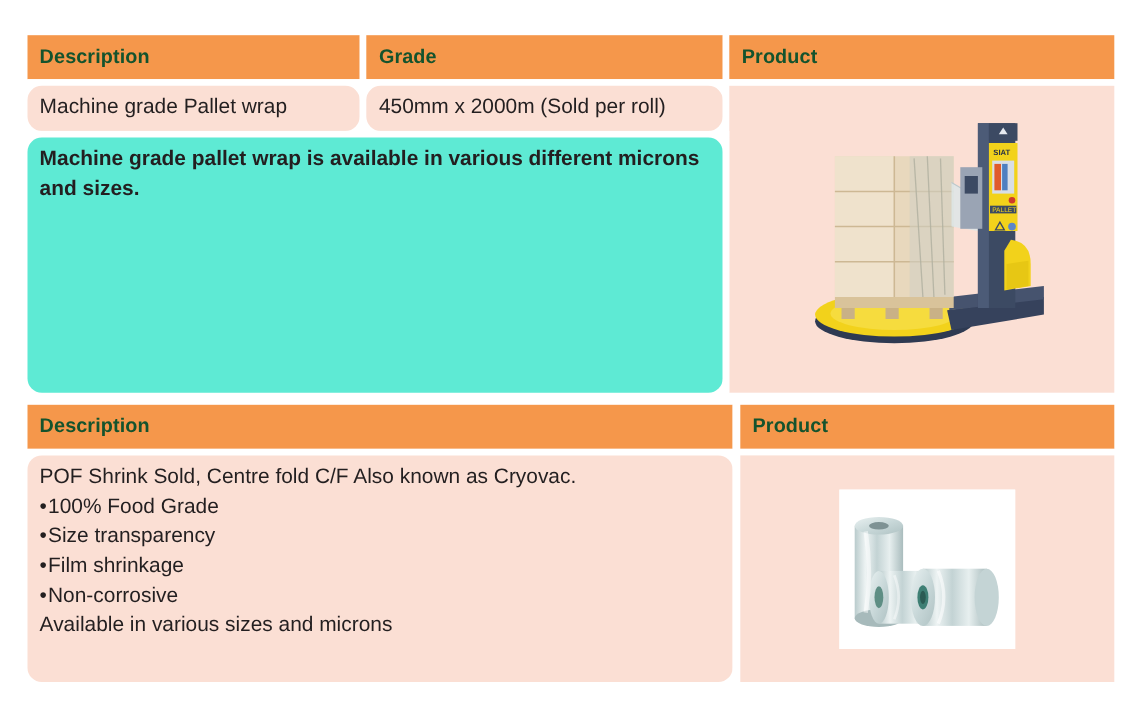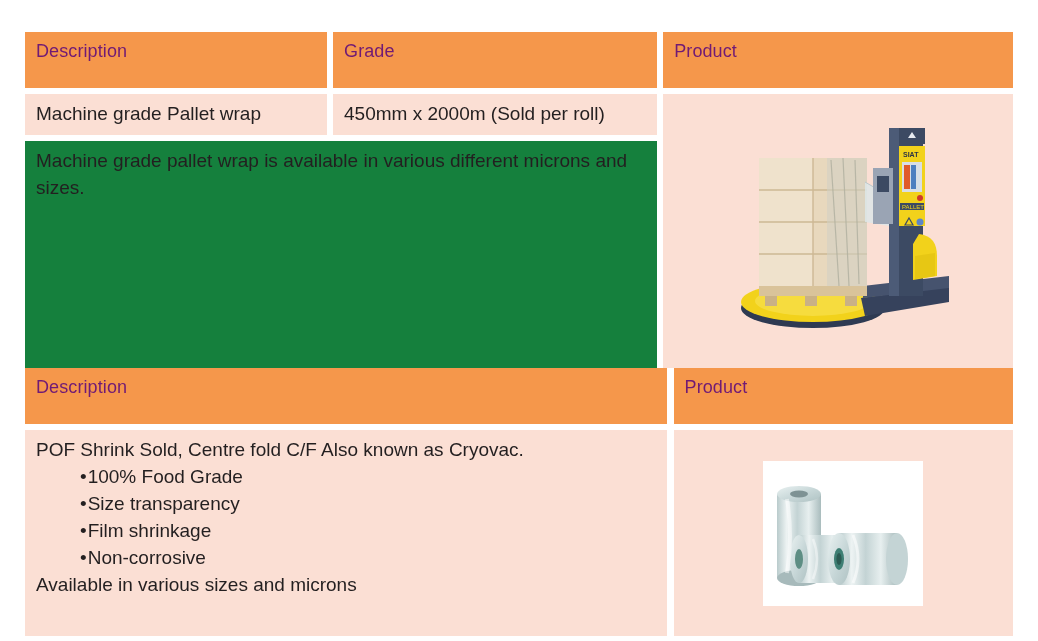--- a/index.html
+++ b/index.html
@@ -7,52 +7,53 @@
     width:1038px;height:641px;background:#ffffff;
     font-family:"Liberation Sans", sans-serif;
     -webkit-font-smoothing:antialiased;
     overflow:hidden;
   }
   .page{position:relative;width:1038px;height:641px;}
 
   
   .tbl{position:absolute;border-collapse:separate;border-spacing:0;}
   .hdr{
-    background:#F5974B;color:#701a75;
-    font-weight:normal;font-size:18px;
-    padding:9px 0 26px 11px;
+    background:#F5974B;color:#14532d;
+    font-weight:bold;font-size:18px;
+    padding:9px 0 10px 11px;
     letter-spacing:.1px;
     vertical-align:middle;
     white-space:nowrap;
   }
   .cell{
     vertical-align:top;
     font-size:19px;color:#231f20;
     padding:7px 10px 7px 11px;
     line-height:1.42;
+    border-radius:13px;
   }
   .pink-a{background:#FBDFD4;}
-  .pink-b{background:#15803d;}
+  .pink-b{background:#5eead4;font-weight:bold;}
   .prodcell{background:#FBDFD4;padding:0;vertical-align:middle;text-align:center;}
   .gap-x{width:7px;background:#ffffff;padding:0;}
   .gap-y{height:6px;background:#ffffff;padding:0;line-height:0;font-size:0;}
 
   
   #table1{left:25px;top:32px;width:988px;}
   #table1 .c-desc{width:305px;}
   #table1 .c-size{width:330px;}
   #table1 .c-prod{width:346px;}
 
   
   #table2{left:25px;top:368px;width:988px;}
   #table2 .c-desc2{width:646px;}
   #table2 .c-prod2{width:335px;}
 
   .bullets{margin:0;padding:0;list-style:none;}
-  .bullets li{white-space:nowrap;margin-left:44px;}
+  .bullets li{white-space:nowrap;}
   .bullets li .bul{margin-right:1px;}
 
   
   .art{display:block;margin:0 auto;}
 
   
   .wrapscene{position:relative;width:250px;height:215px;margin:0 auto;}
 
   
   .filmtile{

